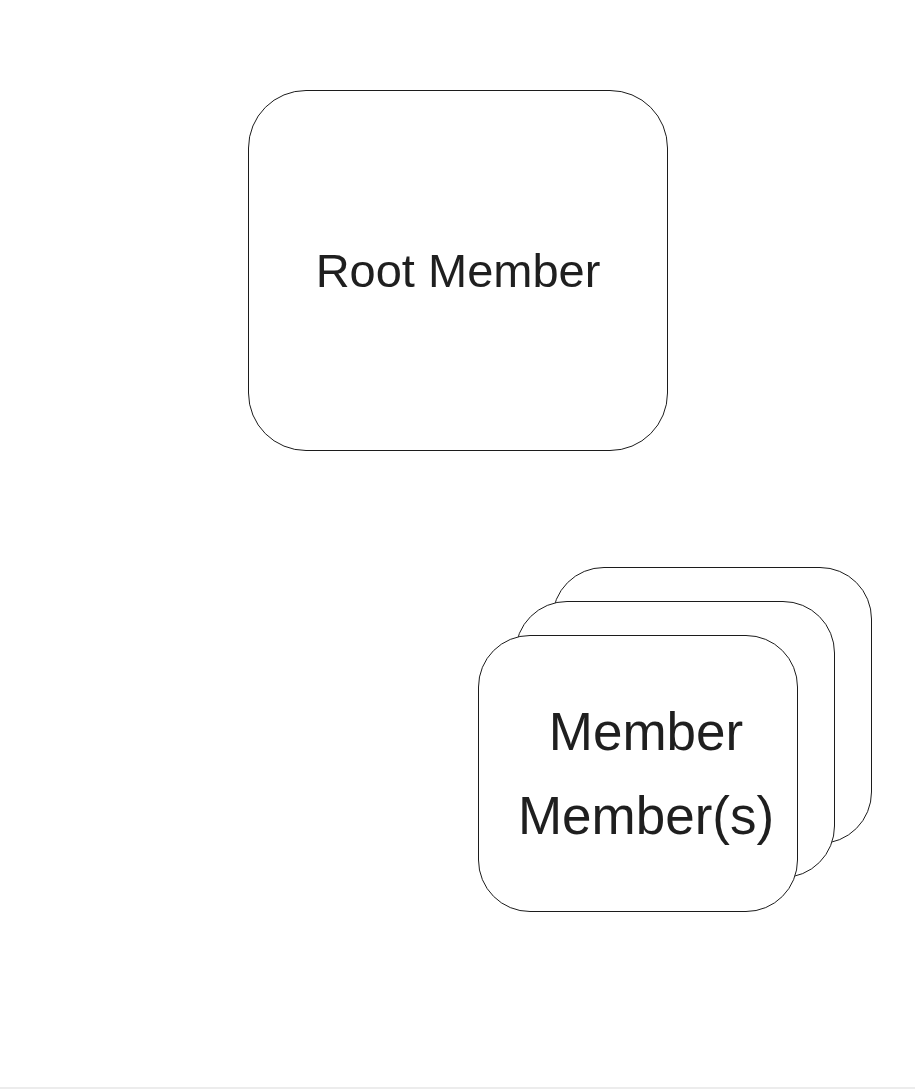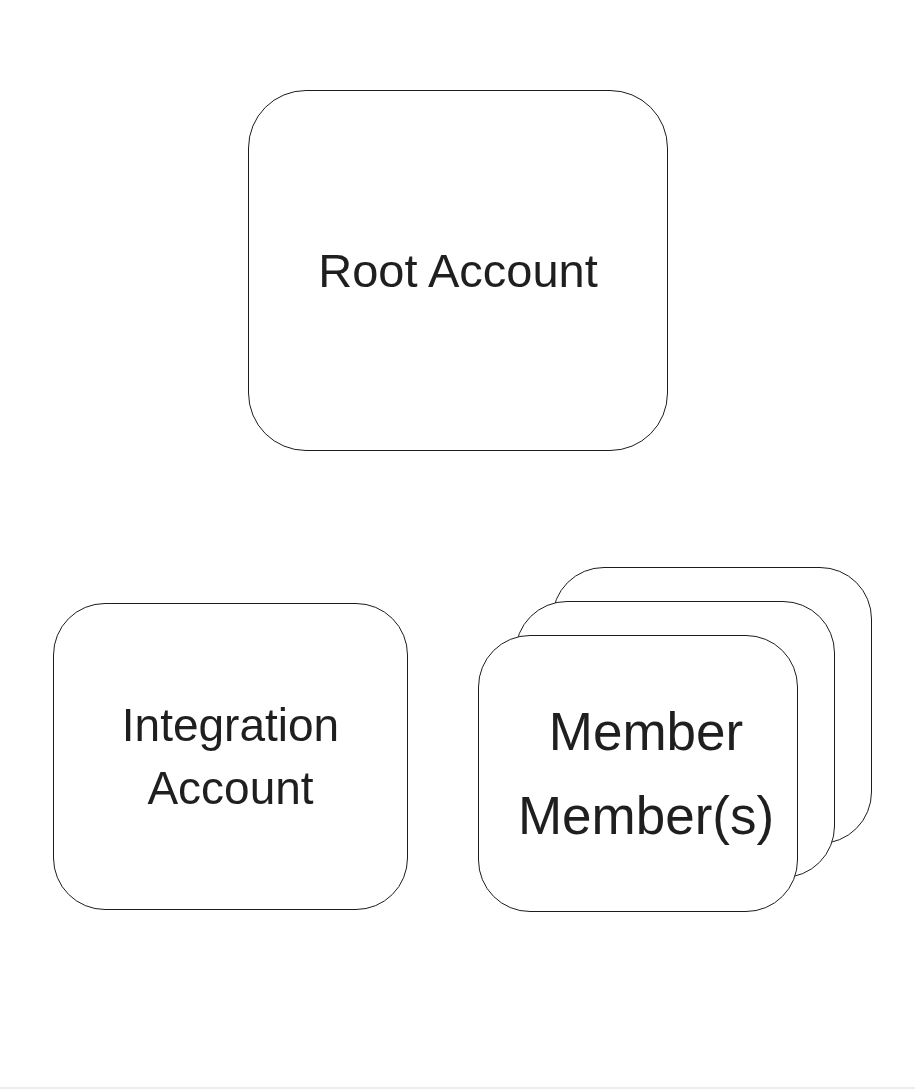--- a/index.html
+++ b/index.html
@@ -87,27 +87,23 @@
     height: 2px;
     background: #ececec;
   }
 </style>
 </head>
 <body>
 
 <div class="canvas">
 
   <div class="node node-root">
-    <span class="label-line">Root Account</span>
+    <span class="label-line">Root Member</span>
   </div>
 
-  <div class="node node-integration">
-    <span class="label-line">Integration</span>
-    <span class="label-line">Account</span>
-  </div>
 
   <div>
     <div class="stack-card stack-card-back"></div>
     <div class="stack-card stack-card-middle"></div>
     <div class="node node-member">
       <span class="label-line">Member</span>
       <span class="label-line">Member(s)</span>
     </div>
   </div>
 

